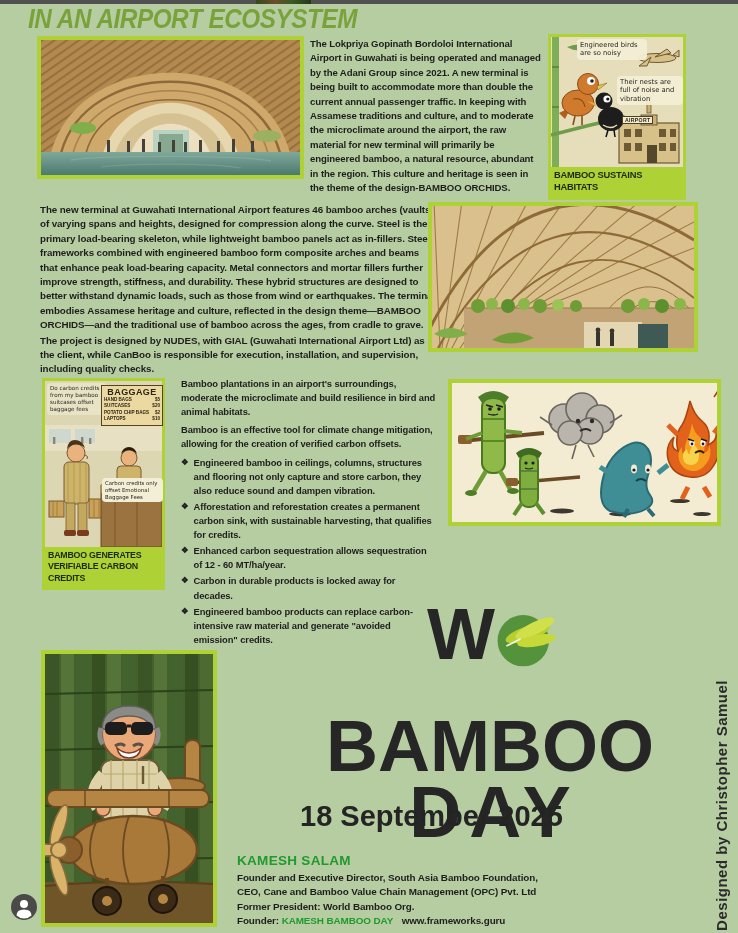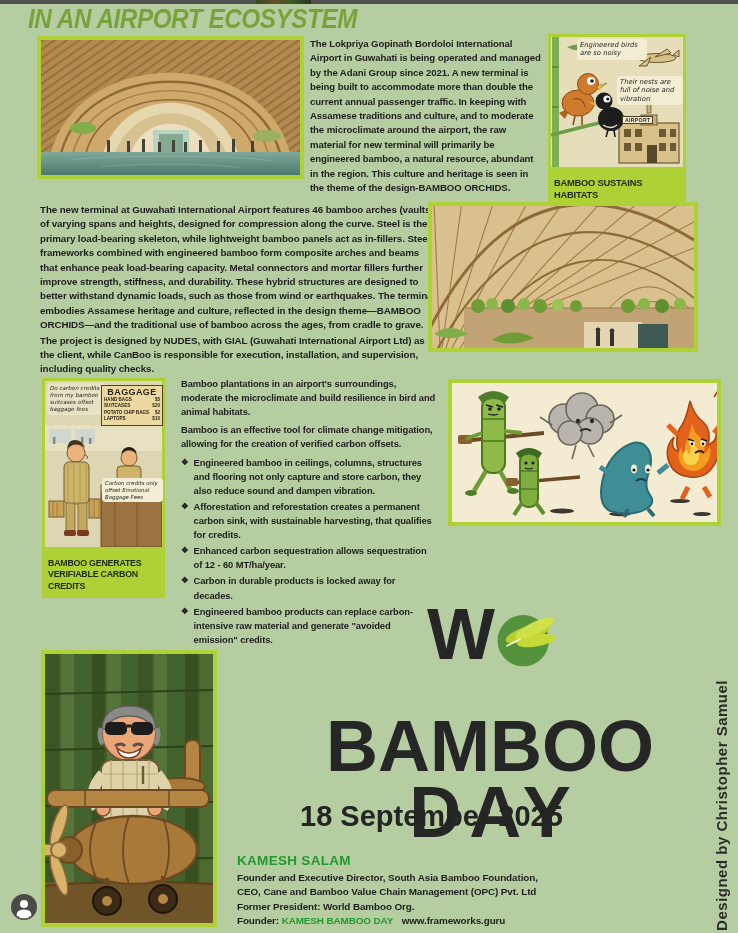--- a/index.html
+++ b/index.html
@@ -30,26 +30,26 @@
   #para-intro{left:310px;top:37px;width:234px;font-size:9.6px;line-height:1.5;}
   #para-terminal{left:40px;top:203px;width:396px;font-size:9.8px;line-height:1.47;}
   #para-terminal .p2{margin-top:1px;}
   #carbon-block{left:181px;top:377px;width:256px;font-size:9.4px;line-height:1.5;}
   #carbon-block .intro{margin-bottom:4px;}
   .bullet{display:flex;gap:5px;margin-top:2px;}
   .bullet .dia{flex:0 0 auto;font-size:8.5px;}
   
   .strip-caption{
     color:#1c2a0c;font-weight:bold;letter-spacing:-.2px;line-height:1.28;
-    padding:11px 2px 3px 3px;
+    padding:3px 2px 3px 3px;
   }
   
   .bubble{
     position:absolute;background:rgba(243,238,212,.95);border-radius:4px;
-    font-family:"DejaVu Sans",sans-serif;font-style:italic;
+    font-family:"DejaVu Sans",sans-serif;
     color:#26261e;padding:2px 3px;line-height:1.25;
   }
   #bird-bubble1{left:26px;top:2px;width:64px;font-size:6.8px;}
   #bird-bubble2{left:66px;top:39px;width:60px;font-size:6.8px;}
   #airport-sign{
     position:absolute;left:71px;top:79px;background:#f2ecd2;border:1px solid #4c3e20;
     font-size:5.2px;font-weight:bold;color:#2c2414;padding:0 2px;letter-spacing:.3px;
   }
   
   #comic-question{left:2px;top:2px;width:54px;font-size:5.6px;background:#e9e3c6;}

